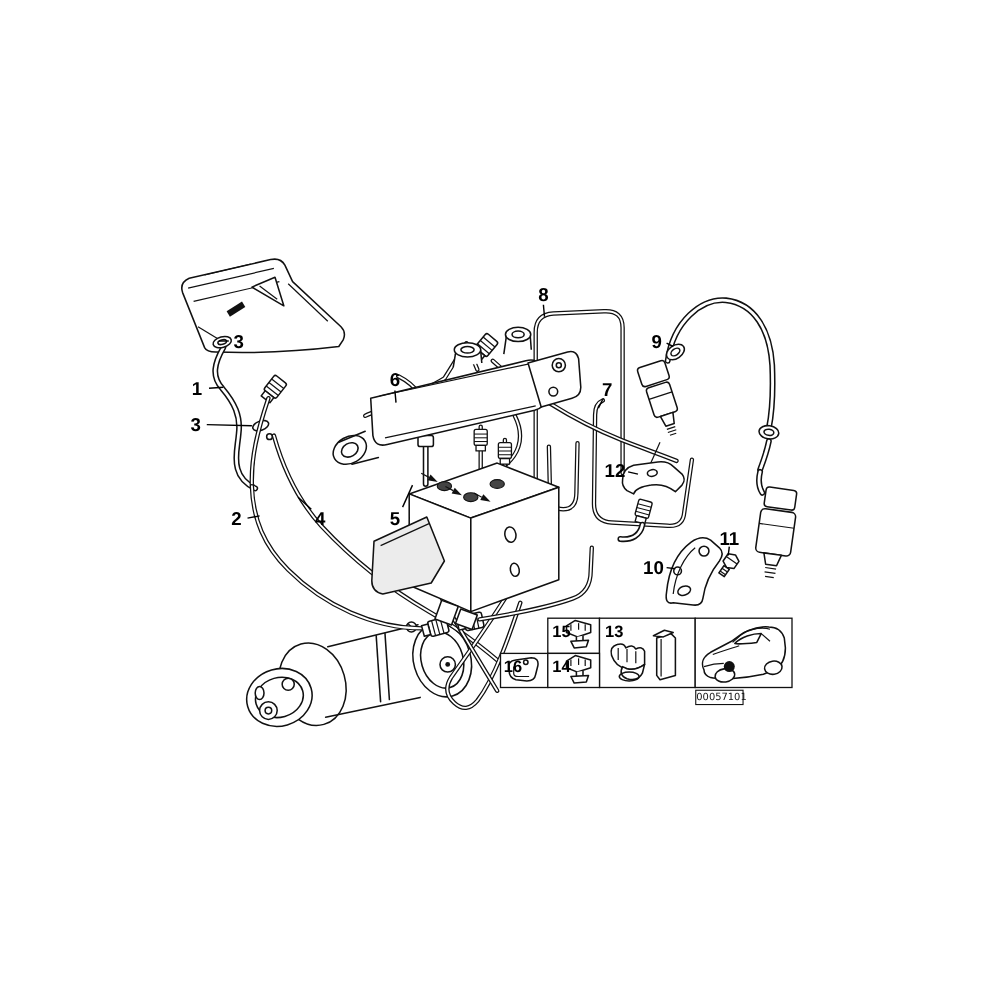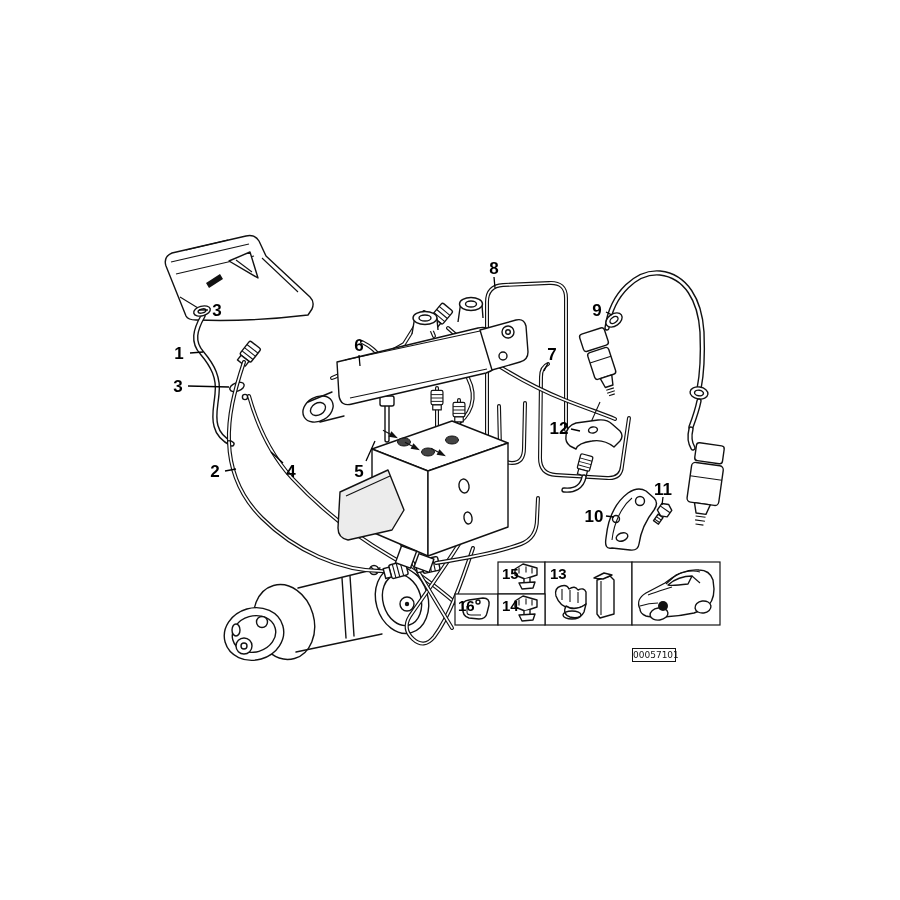--- a/index.html
+++ b/index.html
@@ -12,21 +12,21 @@
   .fb{fill:#111;stroke:none;}
   .pipe{fill:none;stroke:#111;stroke-width:4;stroke-linecap:round;stroke-linejoin:round;}
   .pipe-core{fill:none;stroke:#fff;stroke-width:1.7;stroke-linecap:round;stroke-linejoin:round;}
   .hose{fill:none;stroke:#111;stroke-width:5.4;stroke-linecap:round;stroke-linejoin:round;}
   .hose-core{fill:none;stroke:#fff;stroke-width:2.6;stroke-linecap:round;stroke-linejoin:round;}
   .thin{fill:none;stroke:#111;stroke-width:1.1;}
   .leader{stroke:#000;stroke-width:1.3;}
   .callout{font:bold 17px "Liberation Sans",sans-serif;fill:#000;text-anchor:middle;}
   .legendnum{font:bold 15px "Liberation Sans",sans-serif;fill:#000;}
   .cell{fill:#fff;stroke:#111;stroke-width:1.2;}
-  #pn-box{position:absolute;left:632px;top:648px;width:42px;height:12px;border:1px solid #111;
+  #pn-box{position:absolute;left:632px;top:627px;width:42px;height:12px;border:1px solid #111;
           font:9px "DejaVu Sans",sans-serif;letter-spacing:0;line-height:12px;text-align:center;
           color:#111;background:#fff;}
 </style>
 </head>
 <body>
 
 <div id="stage">
 <svg width="900" height="900" viewBox="0 0 900 900">
 
   <defs>

